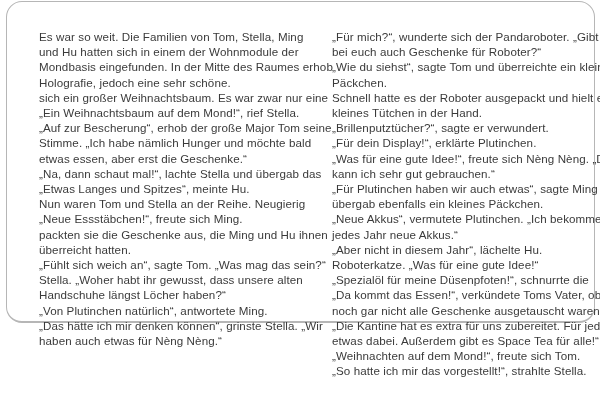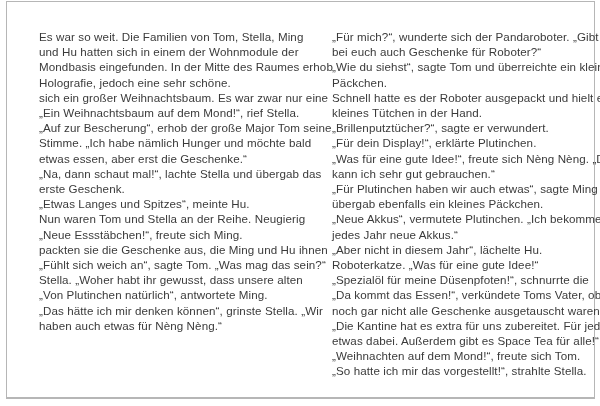--- a/index.html
+++ b/index.html
@@ -9,26 +9,27 @@
     height: 406px;
     background: #ffffff;
     overflow: hidden;
     font-family: "Liberation Sans", sans-serif;
   }
   .page {
     position: absolute;
     left: 6px;
     top: 1px;
     width: 589px;
-    height: 398px;
+    height: 322px;
     box-sizing: border-box;
     background: #ffffff;
     border-style: solid;
     border-color: #b6b6b6;
     border-width: 1.5px 1.5px 2px 1.5px;
+    border-radius: 16px;
   }
   .text-col {
     position: absolute;
     top: 27px;
     width: 262px;
     color: #3a3a3a;
     font-size: 11.6px;
     line-height: 15.2px;
     letter-spacing: 0.1px;
   }
@@ -46,27 +47,28 @@
       <div class="line">Es war so weit. Die Familien von Tom, Stella, Ming</div>
       <div class="line">und Hu hatten sich in einem der Wohnmodule der</div>
       <div class="line">Mondbasis eingefunden. In der Mitte des Raumes erhob</div>
       <div class="line">Holografie, jedoch eine sehr schöne.</div>
       <div class="line">sich ein großer Weihnachtsbaum. Es war zwar nur eine</div>
       <div class="line">„Ein Weihnachtsbaum auf dem Mond!“, rief Stella.</div>
       <div class="line">„Auf zur Bescherung“, erhob der große Major Tom seine</div>
       <div class="line">Stimme. „Ich habe nämlich Hunger und möchte bald</div>
       <div class="line">etwas essen, aber erst die Geschenke.“</div>
       <div class="line">„Na, dann schaut mal!“, lachte Stella und übergab das</div>
-      <div class="line">erste Geschenk.</div>
       <div class="line">„Etwas Langes und Spitzes“, meinte Hu.</div>
       <div class="line">Nun waren Tom und Stella an der Reihe. Neugierig</div>
       <div class="line">„Neue Essstäbchen!“, freute sich Ming.</div>
       <div class="line">packten sie die Geschenke aus, die Ming und Hu ihnen</div>
+      <div class="line">überreicht hatten.</div>
       <div class="line">„Fühlt sich weich an“, sagte Tom. „Was mag das sein?“</div>
       <div class="line">Stella. „Woher habt ihr gewusst, dass unsere alten</div>
+      <div class="line">Handschuhe längst Löcher haben?“</div>
       <div class="line">„Von Plutinchen natürlich“, antwortete Ming.</div>
       <div class="line">„Das hätte ich mir denken können“, grinste Stella. „Wir</div>
       <div class="line">haben auch etwas für Nèng Nèng.“</div>
     </div>
   <div class="text-col col-right">
       <div class="line">„Für mich?“, wunderte sich der Pandaroboter. „Gibt es</div>
       <div class="line">bei euch auch Geschenke für Roboter?“</div>
       <div class="line">„Wie du siehst“, sagte Tom und überreichte ein kleines</div>
       <div class="line">Päckchen.</div>
       <div class="line">Schnell hatte es der Roboter ausgepackt und hielt ein</div>

